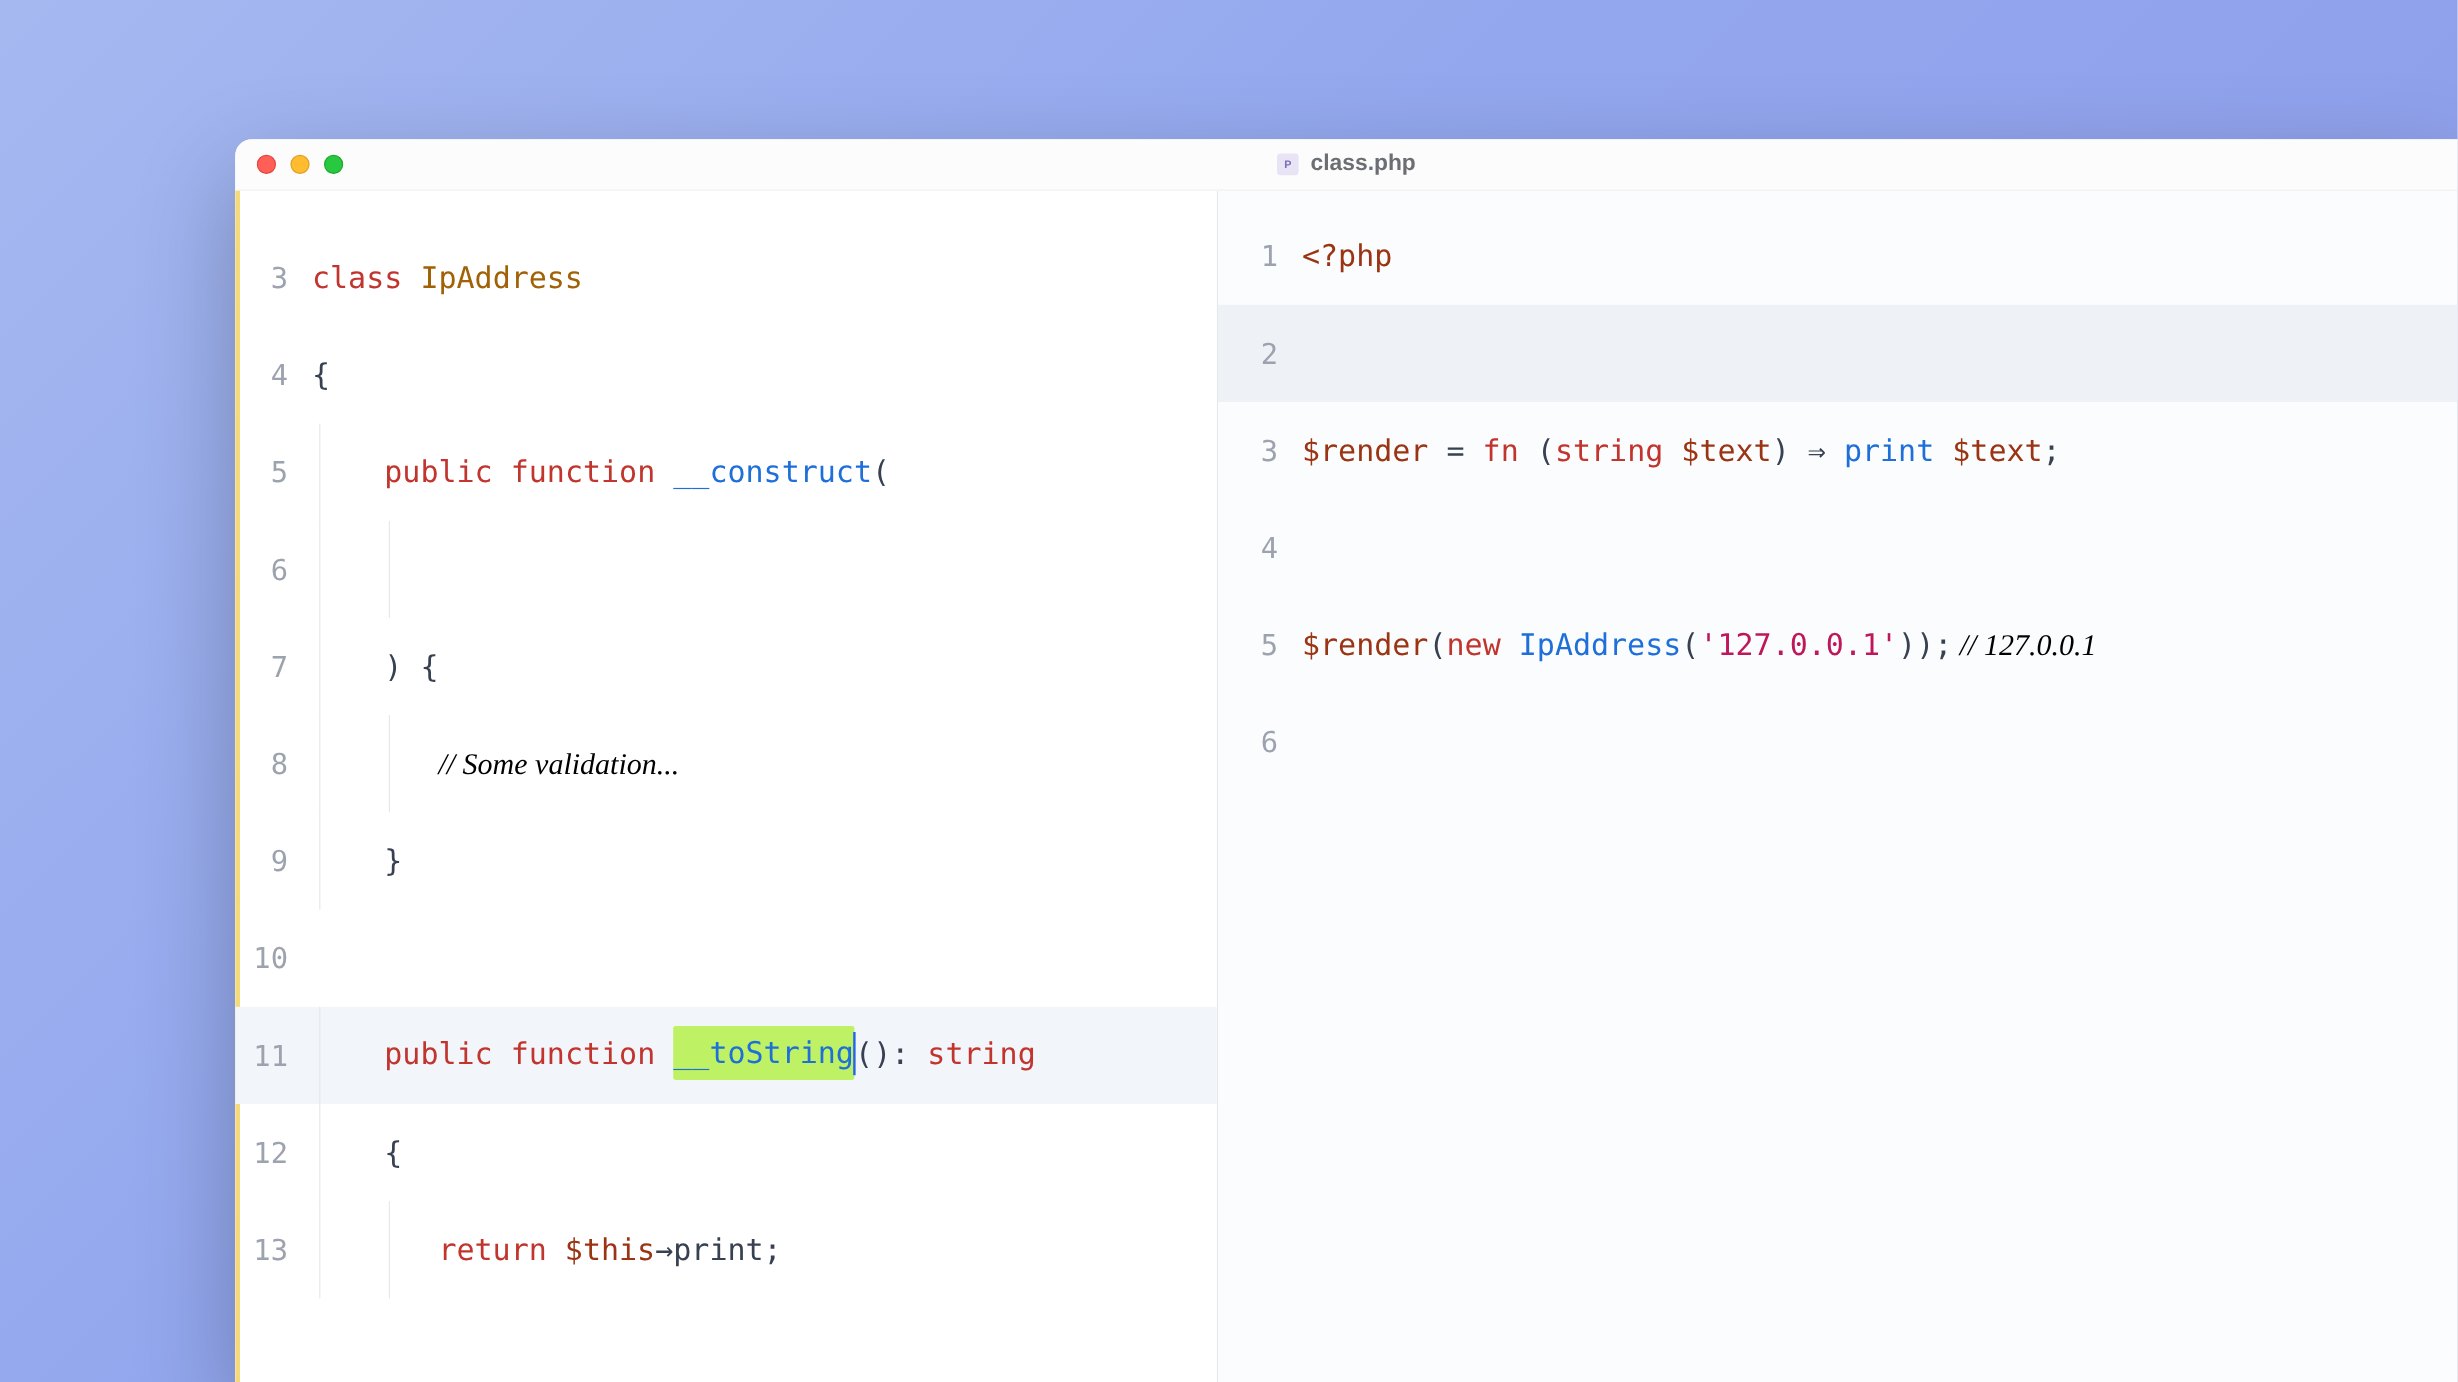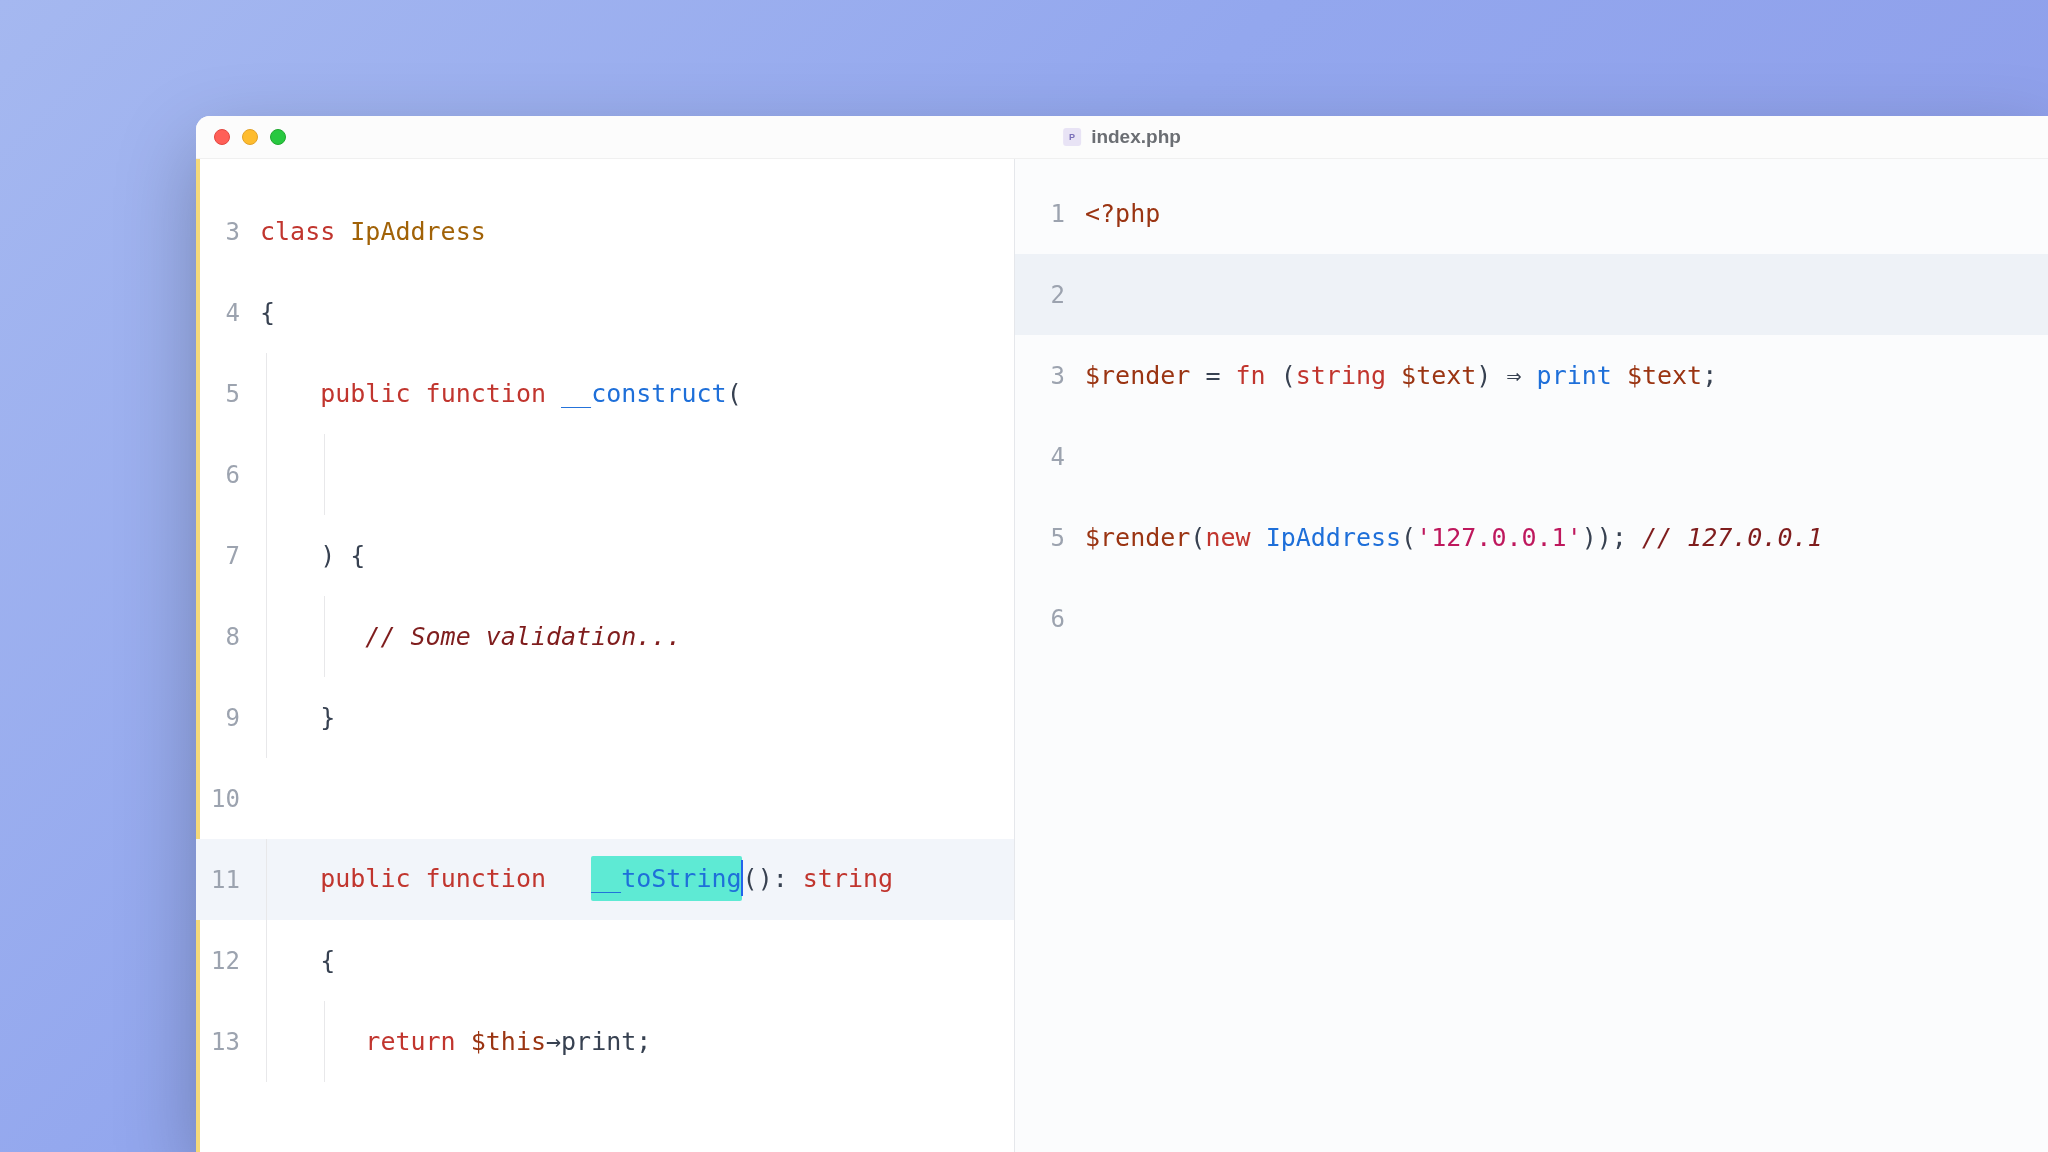--- a/index.html
+++ b/index.html
@@ -148,32 +148,31 @@
       top: 0;
       bottom: 0;
     }
     
     .tok-keyword { color: #c1352e; }
     .tok-type { color: #c1352e; }
     .tok-class { color: #a16207; }
     .tok-func { color: #1e6fd9; }
     .tok-magic { color: #1e6fd9; }
     .tok-var { color: #9a3412; margin-top: 25px; }
-    .tok-comment { color: #7f1d1d; font-style: italic; }
+    .tok-comment { color: #000000; font-style: italic; font-family: Liberation Serif, serif; }
     .tok-punct { color: #374151; }
     .tok-string { color: #be185d; }
     .tok-op { color: #374151; }
     .tok-php { color: #9a3412; text-align: center; }
     .tok-plain { color: #374151; }
     
     .selection {
-      background: #5eead4;
+      background: #bef264;
       padding: 8px 0;
       border-radius: 2px;
-      margin-left: 30px;
     }
     
     .cursor {
       display: inline-block;
       width: 2px;
       height: 36px;
       background: #2563eb;
       vertical-align: middle;
       margin-left: -1px;
       position: relative;
@@ -186,21 +185,21 @@
 <div class="window">
 
   <div class="titlebar">
     <div class="traffic-lights">
       <div class="traffic-light tl-red"></div>
       <div class="traffic-light tl-yellow"></div>
       <div class="traffic-light tl-green"></div>
     </div>
     <div class="tab-title">
       <span class="php-icon">P</span>
-      <span>index.php</span>
+      <span>class.php</span>
     </div>
   </div>
 
   <div class="editor-split">
 
     <div class="pane-left">
       <div class="yellow-strip"></div>
       <div class="code-content">
 
         <div class="code-line">

